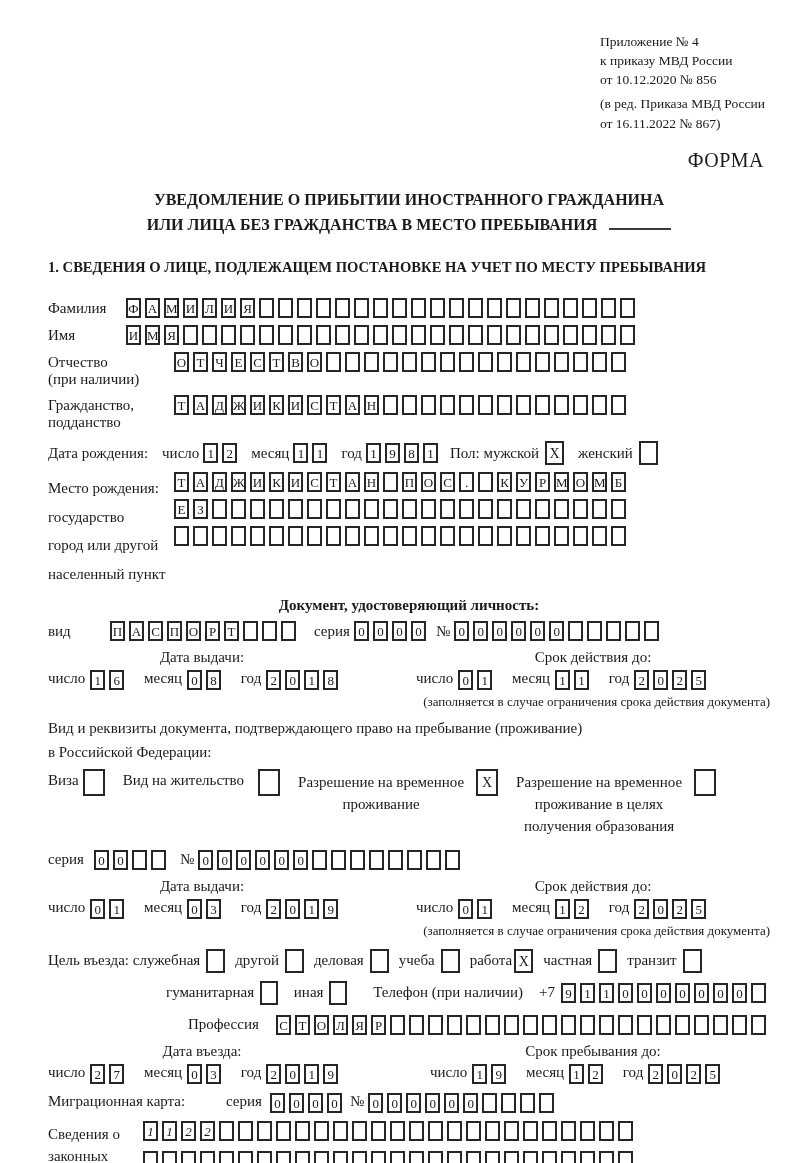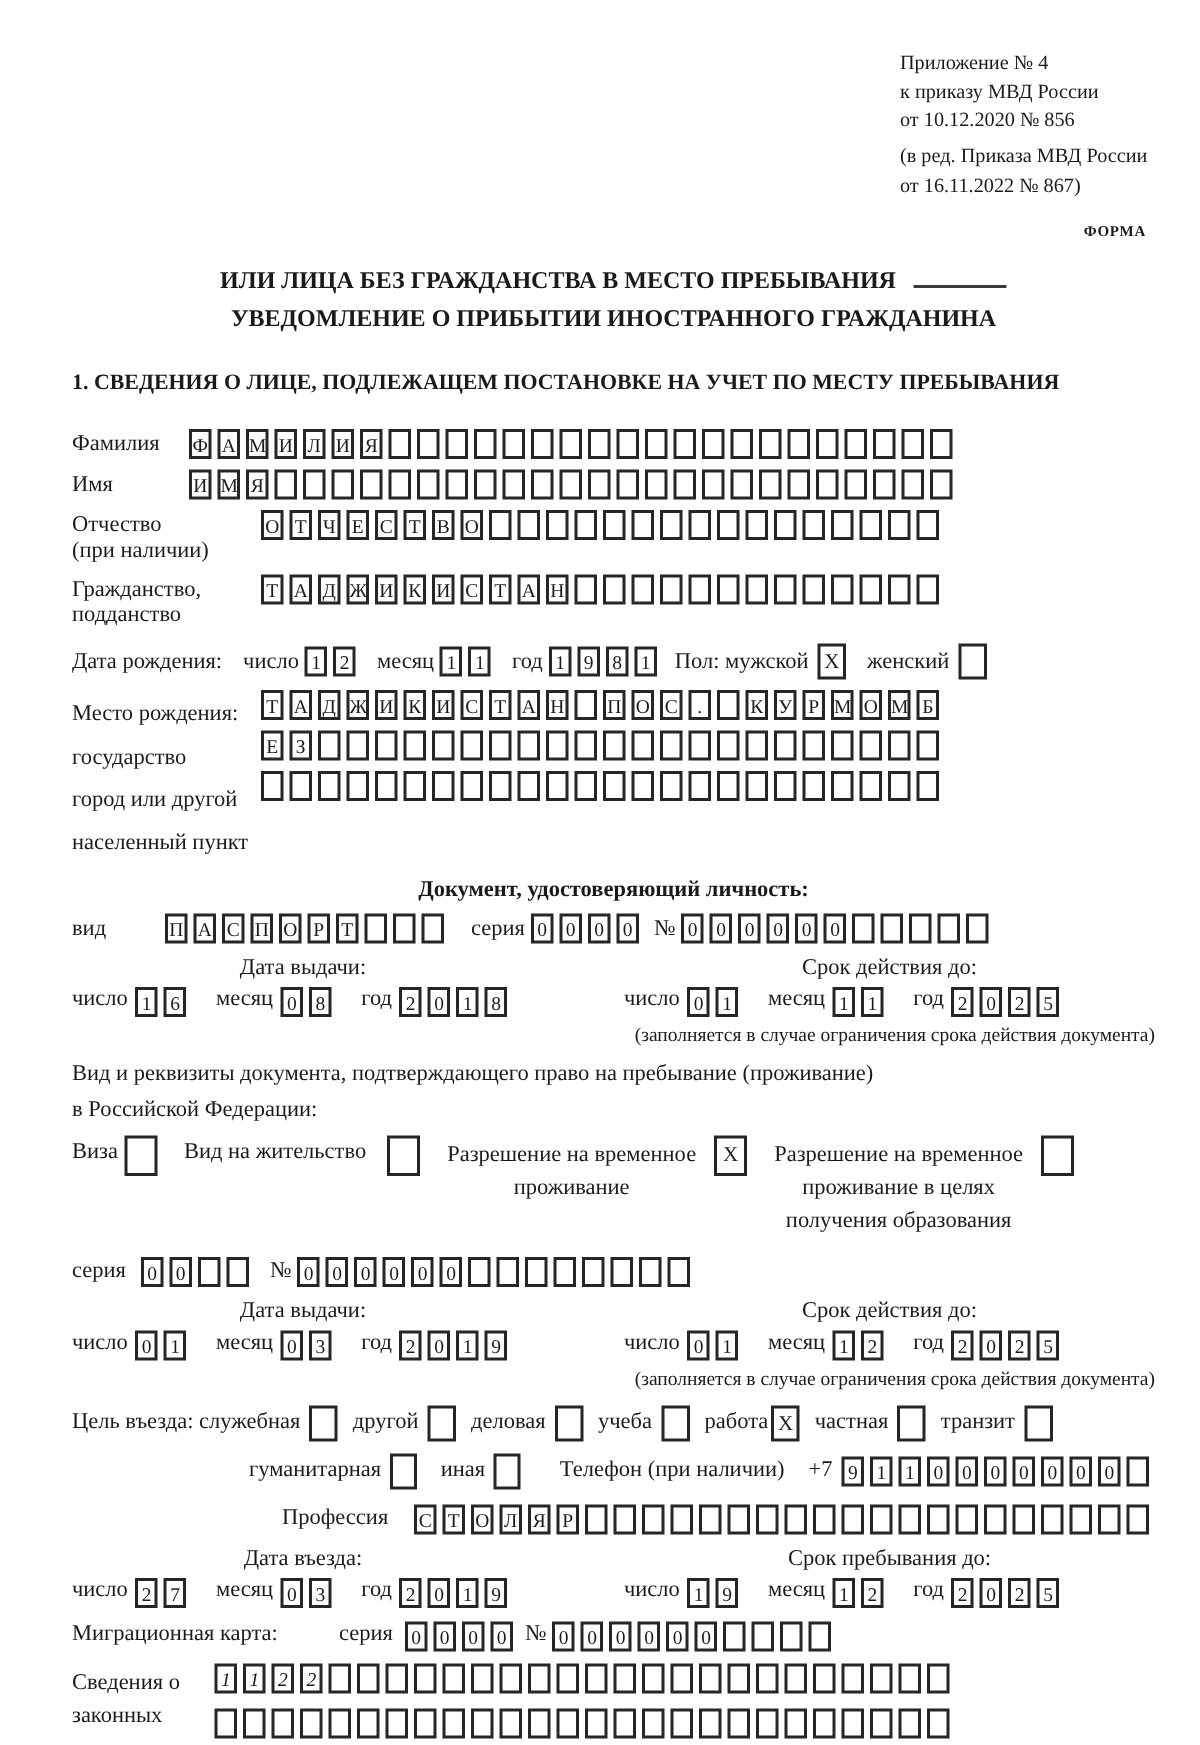--- a/index.html
+++ b/index.html
@@ -3,21 +3,21 @@
 <meta charset="utf-8">
 <style>
   * { box-sizing: border-box; }
   html,body { margin:0; padding:0; background:#fff; }
   body { width:800px; height:1163px; color:#1a1a1a;
          font-family:"Liberation Serif","DejaVu Serif",serif; font-size:15px; }
   .page { width:800px; height:1163px; padding:32px 30px 0 48px; overflow:hidden; }
 
   .hdr-right { margin-left:auto; width:170px; font-size:13.5px; line-height:1.42; }
   .hdr-right .rev { margin-top:5px; }
-  .forma { text-align:right; padding-right:6px; font-weight:bold; font-size:10px; margin-top:16px; letter-spacing:.5px; }
+  .forma { text-align:right; padding-right:6px; font-weight:normal; font-size:20px; margin-top:16px; letter-spacing:.5px; }
 
   .title { text-align:center; font-weight:bold; font-size:16px; line-height:1.55; margin-top:16px; }
   .blank-line { display:inline-block; width:62px; height:14px; border-bottom:2.5px solid #3a3a3a; margin-left:12px; }
 
   .sec1 { font-weight:bold; font-size:14.6px; margin-top:22px; }
 
   .frow { display:flex; align-items:flex-start; margin-top:7px; white-space:nowrap; }
   .lbl { flex:none; padding-top:2px; }
   .w70 { width:78px; } .w120 { width:126px; }
   .ml { white-space:pre-line; }
@@ -74,22 +74,22 @@
     <div>Приложение № 4</div>
     <div>к приказу МВД России</div>
     <div>от 10.12.2020 № 856</div>
     <div class="rev">(в ред. Приказа МВД России</div>
     <div>от 16.11.2022 № 867)</div>
   </div>
 
   <div class="forma">ФОРМА</div>
 
   <div class="title">
+    <div>УВЕДОМЛЕНИЕ О ПРИБЫТИИ ИНОСТРАННОГО ГРАЖДАНИНА</div>
     <div><span>ИЛИ ЛИЦА БЕЗ ГРАЖДАНСТВА В МЕСТО ПРЕБЫВАНИЯ</span><span class="blank-line"></span></div>
-    <div>УВЕДОМЛЕНИЕ О ПРИБЫТИИ ИНОСТРАННОГО ГРАЖДАНИНА</div>
   </div>
 
   <div class="sec1">1. СВЕДЕНИЯ О ЛИЦЕ, ПОДЛЕЖАЩЕМ ПОСТАНОВКЕ НА УЧЕТ ПО МЕСТУ ПРЕБЫВАНИЯ</div>
 
   <div class="frow" style="margin-top:22px;">
     <span class="lbl w70">Фамилия</span>
     <span class="cells"><span class="box">Ф</span><span class="box">А</span><span class="box">М</span><span class="box">И</span><span class="box">Л</span><span class="box">И</span><span class="box">Я</span><span class="box"></span><span class="box"></span><span class="box"></span><span class="box"></span><span class="box"></span><span class="box"></span><span class="box"></span><span class="box"></span><span class="box"></span><span class="box"></span><span class="box"></span><span class="box"></span><span class="box"></span><span class="box"></span><span class="box"></span><span class="box"></span><span class="box"></span><span class="box"></span><span class="box"></span><span class="box"></span></span>
   </div>
 
   <div class="frow">
@@ -255,21 +255,21 @@
   </div>
 
   <div class="two-col">
     <div class="col-l">
         <span class="dg-head">Дата въезда:</span>
       </div>
     <div class="col-r">
         <span class="dg-head">Срок пребывания до:</span>
       </div>
   </div>
-  <div class="two-col" style="margin-top:4px;">
+  <div class="two-col" style="margin-top:4px;gap:14px;">
     <div class="col-l dg">
       <span class="dlbl">число</span><span class="cells"><span class="box">2</span><span class="box">7</span></span>
       <span class="dlbl sp">месяц</span><span class="cells"><span class="box">0</span><span class="box">3</span></span>
       <span class="dlbl sp">год</span><span class="cells"><span class="box">2</span><span class="box">0</span><span class="box">1</span><span class="box">9</span></span>
     </div>
     <div class="col-r dg">
       <span class="dlbl">число</span><span class="cells"><span class="box">1</span><span class="box">9</span></span>
       <span class="dlbl sp">месяц</span><span class="cells"><span class="box">1</span><span class="box">2</span></span>
       <span class="dlbl sp">год</span><span class="cells"><span class="box">2</span><span class="box">0</span><span class="box">2</span><span class="box">5</span></span>
     </div>

